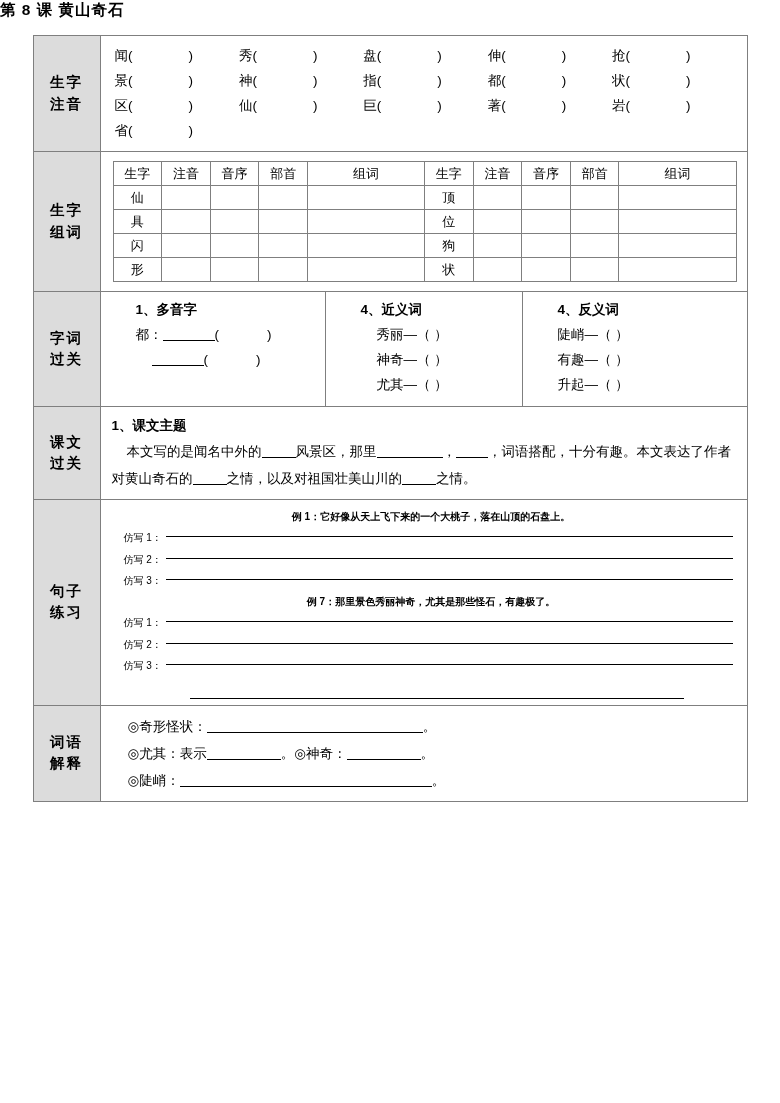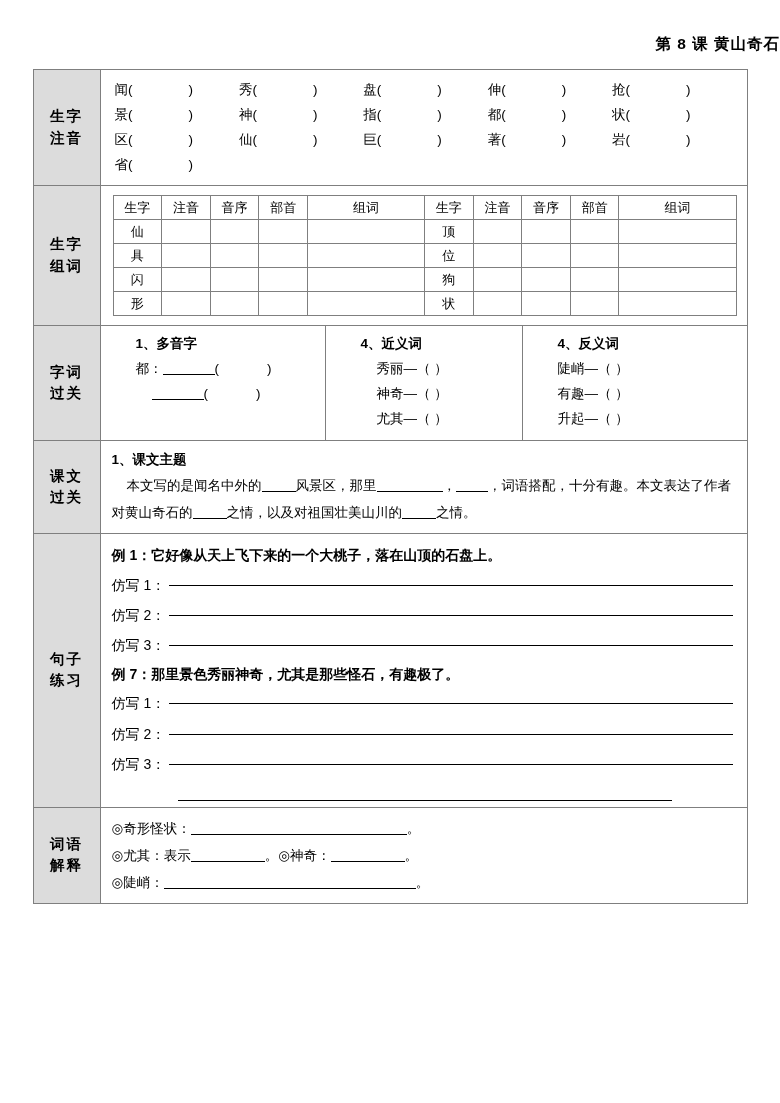--- a/index.html
+++ b/index.html
@@ -15,25 +15,24 @@
     -webkit-font-smoothing: none;
   }
   .page {
     position: relative;
     width: 780px;
     height: 1103px;
     box-sizing: border-box;
     padding: 0;
   }
   .title {
-    text-align: right;
+    text-align: left;
     font-size: 15.5px;
     font-weight: bold;
     letter-spacing: 1px;
-    padding-top: 34px;
     padding-bottom: 14px;
   }
   table.sheet {
     border-collapse: collapse;
     width: 715px;
     margin: 0 auto;
     table-layout: fixed;
   }
   table.sheet > tbody > tr > td {
     border: 1px solid #7f7f7f;
@@ -144,21 +143,21 @@
   }
 
   
   .lesson { padding: 6px 8px 7px 11px; font-size: 13.5px; line-height: 1.95; }
   .lesson .h { font-weight: bold; }
   .ul-a { display:inline-block; border-bottom:1px solid #000; width:34px; height:1.05em; vertical-align:-2px; }
   .ul-b { display:inline-block; border-bottom:1px solid #000; width:66px; height:1.05em; vertical-align:-2px; }
   .ul-c { display:inline-block; border-bottom:1px solid #000; width:32px; height:1.05em; vertical-align:-2px; }
 
   
-  .sent { padding: 7px 8px 6px 11px; font-size: 14px; }
+  .sent { padding: 7px 8px 6px 23px; font-size: 10px; text-align: center; }
   .sent .ex { font-weight: bold; line-height: 2.05; }
   .fx-row {
     display: flex;
     align-items: baseline;
     line-height: 2.15;
     white-space: nowrap;
   }
   .fx-lbl { flex: 0 0 auto; }
   .fx-line {
     flex: 1 1 auto;
@@ -171,21 +170,21 @@
   }
   .tail-line {
     border-bottom: 1px solid #000;
     width: 494px;
     margin-left: 66px;
     margin-top: 20px;
     height: 1px;
   }
 
   
-  .expl { padding: 7px 8px 7px 11px; font-size: 13.5px; line-height: 2.0; }
+  .expl { padding: 7px 8px 7px 27px; font-size: 13.5px; line-height: 2.0; }
   .ul-e1 { display:inline-block; border-bottom:1px solid #000; width:216px; height:1.05em; vertical-align:-2px; }
   .ul-e2 { display:inline-block; border-bottom:1px solid #000; width:74px; height:1.05em; vertical-align:-2px; }
   .ul-e3 { display:inline-block; border-bottom:1px solid #000; width:74px; height:1.05em; vertical-align:-2px; }
   .ul-e4 { display:inline-block; border-bottom:1px solid #000; width:252px; height:1.05em; vertical-align:-2px; }
 </style>
 </head>
 <body>
 
 <div class="page">
 

